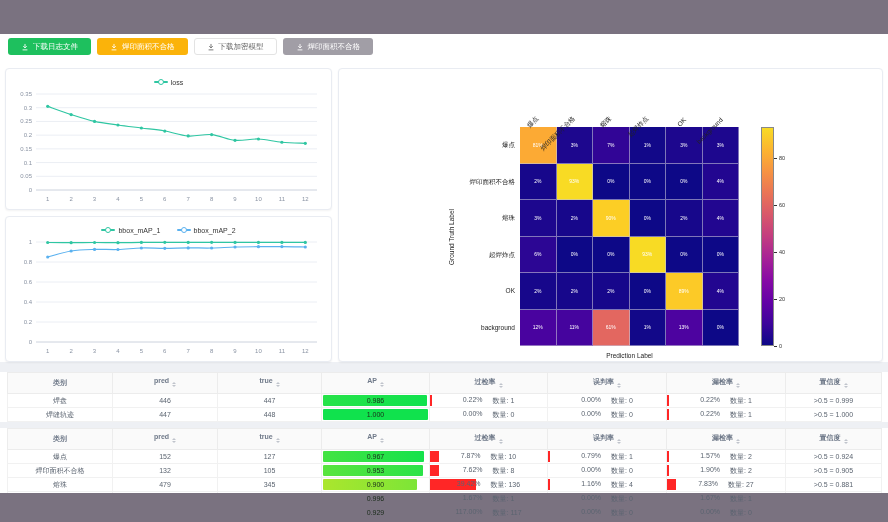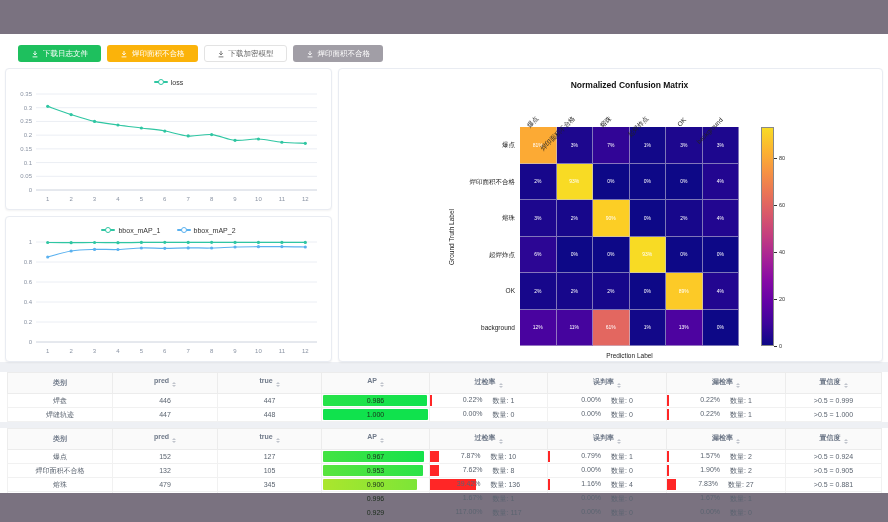--- a/index.html
+++ b/index.html
@@ -2,21 +2,21 @@
 <html><head>
 <meta charset="utf-8">
 <style>
   html,body{margin:0;padding:0;background:#d9d9d9;}
   .screen{position:relative;width:888px;height:522px;background:#fff;overflow:hidden;
           font-family:"Liberation Sans","DejaVu Sans",sans-serif;}
   .frame-top{height:34px;background:#7a7280;}
   .frame-bottom{position:absolute;left:0;right:0;bottom:0;height:29px;background:#7a7280;}
 
   
-  .toolbar{display:flex;gap:6px;padding:4px 8px;height:24px;align-items:flex-end;background:#fff;margin-left:10px;}
+  .toolbar{display:flex;gap:6px;padding:4px 8px;height:24px;align-items:flex-start;background:#fff;}
   .btn{display:inline-flex;align-items:center;gap:4px;height:17px;padding:0 12px;border-radius:3px;
        font-size:7.5px;border:1px solid transparent;cursor:pointer;white-space:nowrap;}
   .btn svg{display:block;}
   .btn-log{background:#1ec05e;color:#fff;}
   .btn-report{background:#fbb30a;color:#fff;}
   .btn-plain{background:#fff;border-color:#e3e3e3;color:#666;}
   .btn-enc{background:#a19ea6;color:#fff;}
 
   
   .main{display:flex;gap:6px;padding:2px 5px 0;}
@@ -235,21 +235,20 @@
                 <circle cx="205.625" cy="12.000000000000005" r="1.6" fill="#5ab1ef"></circle>
                 <circle cx="229.04166666666669" cy="11.000000000000004" r="1.6" fill="#5ab1ef"></circle>
                 <circle cx="252.45833333333334" cy="10.700000000000005" r="1.6" fill="#5ab1ef"></circle>
                 <circle cx="275.875" cy="10.600000000000005" r="1.6" fill="#5ab1ef"></circle>
                 <circle cx="299.2916666666667" cy="11.000000000000004" r="1.6" fill="#5ab1ef"></circle>
               </g>
             </svg></div>
         </div>
     </div>
     <div class="card card-matrix" id="card-matrix">
-      <div class="matrix-title">Normalized Confusion Matrix</div>
       <div class="mx-xlabel" id="mx-xlabel" style="top: 283px;">Prediction Label</div>
       <div class="mx-ylabel" id="mx-ylabel" style="left: 112px; top: 167.5px;">Ground Truth Label</div>
     <div class="mx-cell" style="left: 181px; top: 58px; width: 36.5px; height: 36.5px; background: rgb(252, 170, 52);">
           <span class="mx-val">81%</span>
         </div>
         <div class="mx-cell" style="left: 217.5px; top: 58px; width: 36.5px; height: 36.5px; background: rgb(29, 7, 142);">
           <span class="mx-val">3%</span>
         </div>
         <div class="mx-cell" style="left: 254px; top: 58px; width: 36.5px; height: 36.5px; background: rgb(49, 5, 150);">
           <span class="mx-val">7%</span>

